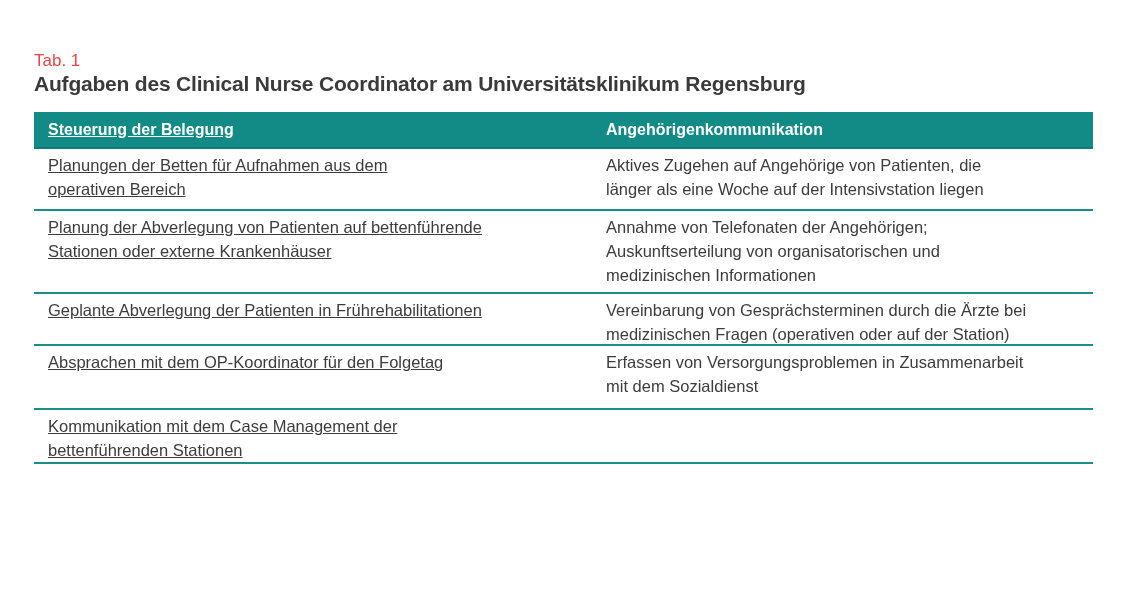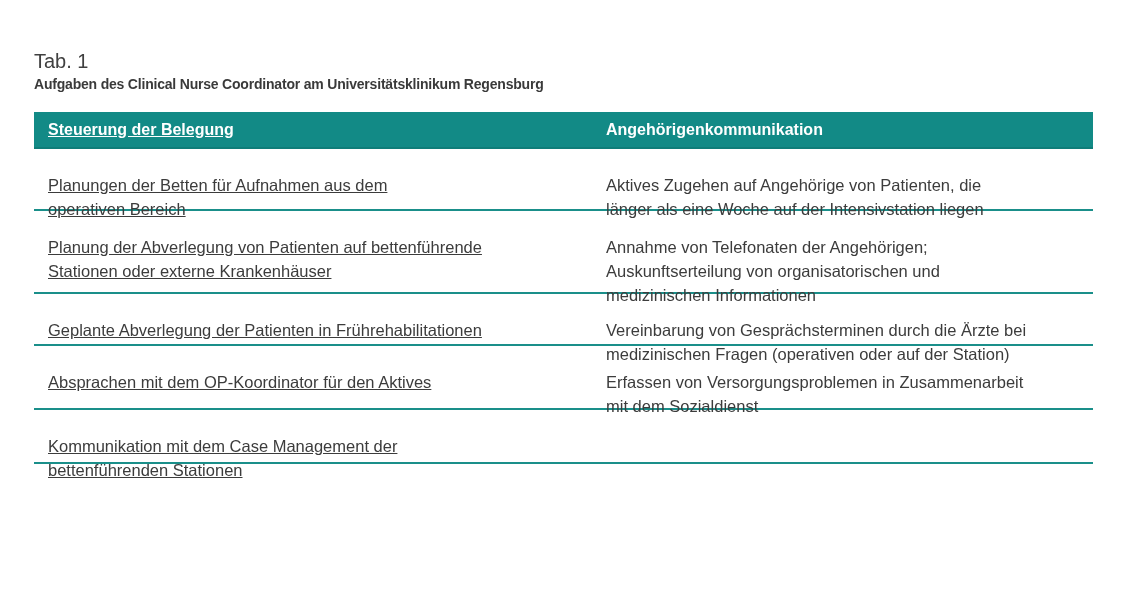--- a/index.html
+++ b/index.html
@@ -1,29 +1,29 @@
 <!DOCTYPE html>
 <html><head>
 <meta charset="utf-8">
 <style>
   html, body { margin: 0; padding: 0; background: #ffffff; }
   body { width: 1140px; height: 615px; position: relative; overflow: hidden;
          font-family: "Liberation Sans", "DejaVu Sans", sans-serif; color: #3c3c3c; }
   .caption { position: absolute; left: 34px; top: 50px; }
-  .tab-label { font-size: 20px; color: #404040; line-height: 22px; }
-  .tab-title { font-size: 14px; font-weight: bold; color: #3a3a3a; line-height: 24px; letter-spacing: -0.2px; }
+  .tab-label { font-size: 17px; color: #ef4444; line-height: 22px; }
+  .tab-title { font-size: 21px; font-weight: bold; color: #3a3a3a; line-height: 24px; letter-spacing: -0.2px; }
   .table { position: absolute; left: 34px; top: 112px; width: 1059px; }
   .thead { display: flex; background: #128a86; color: #fff; height: 35px; align-items: center;
            border-bottom: 2px solid #0f7d79; }
   .thead .cell { font-weight: bold; font-size: 16px; }
   .row { display: flex; border-bottom: 2px solid #1a8f8a; box-sizing: border-box; }
   .cell { box-sizing: border-box; padding: 0 14px; font-size: 16.5px; line-height: 24px; }
   .col1 { width: 558px; text-decoration: underline; }
   .col2 { width: 501px; }
-  .row .cell { padding-top: 24px; }
+  .row .cell { padding-top: 4px; }
 </style>
 </head>
 <body>
 
 <div class="caption">
   <div class="tab-label">Tab. 1</div>
   <div class="tab-title">Aufgaben des Clinical Nurse Coordinator am Universitätsklinikum Regensburg</div>
 </div>
 
 <div class="table">
@@ -43,21 +43,21 @@
     <div class="cell col2" style="white-space:pre-line">Annahme von Telefonaten der Angehörigen;
 Auskunftserteilung von organisatorischen und
 medizinischen Informationen</div>
   </div>
   <div class="row" style="height:52px">
     <div class="cell col1" style="white-space:pre-line">Geplante Abverlegung der Patienten in Frührehabilitationen</div>
     <div class="cell col2" style="white-space:pre-line">Vereinbarung von Gesprächsterminen durch die Ärzte bei
 medizinischen Fragen (operativen oder auf der Station)</div>
   </div>
   <div class="row" style="height:64px">
-    <div class="cell col1" style="white-space:pre-line">Absprachen mit dem OP-Koordinator für den Aktives</div>
+    <div class="cell col1" style="white-space:pre-line">Absprachen mit dem OP-Koordinator für den Folgetag</div>
     <div class="cell col2" style="white-space:pre-line">Erfassen von Versorgungsproblemen in Zusammenarbeit
 mit dem Sozialdienst</div>
   </div>
   <div class="row" style="height:54px">
     <div class="cell col1" style="white-space:pre-line">Kommunikation mit dem Case Management der
 bettenführenden Stationen</div>
     <div class="cell col2" style="white-space:pre-line"></div>
   </div>
 </div>
 

